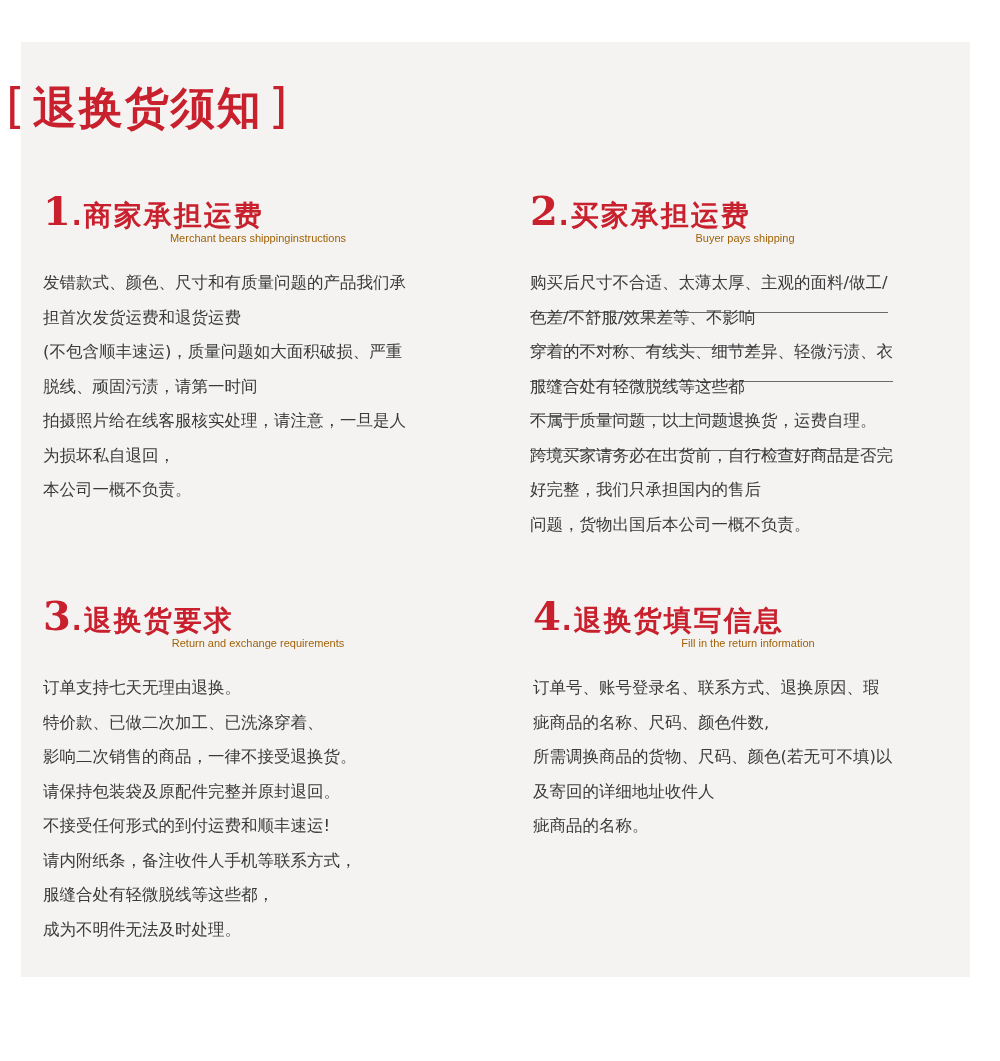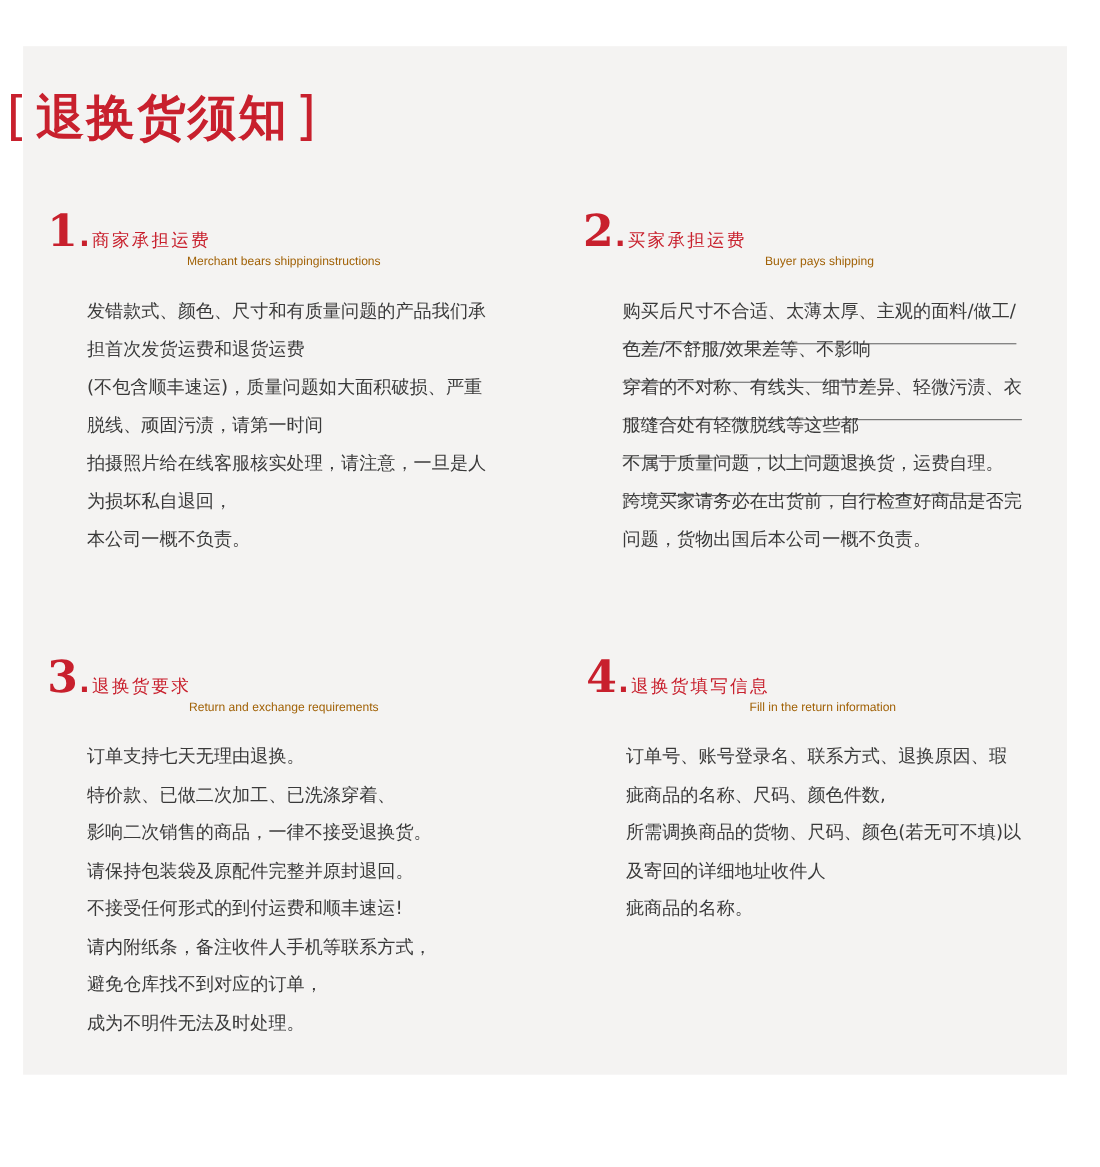--- a/index.html
+++ b/index.html
@@ -22,27 +22,27 @@
     .s1 { left: 43px; top: 192px; }
     .s2 { left: 530px; top: 192px; }
     .s3 { left: 43px; top: 597px; }
     .s4 { left: 533px; top: 597px; }
     .head { display: flex; align-items: baseline; color: #c8202d; height: 38px; }
     .num {
       font-family: "DejaVu Serif", "Liberation Serif", serif; font-weight: bold;
       font-size: 40px; line-height: 38px;
     }
     .dot { font-size: 26px; font-weight: bold; margin: 0 2px 0 1px; }
-    .htxt { font-size: 16px; font-weight: normal; letter-spacing: 2px; }
+    .htxt { font-size: 28px; font-weight: bold; letter-spacing: 2px; }
     .sub {
       color: #a16207; font-size: 11px; line-height: 20px; margin-top: -2px;
       font-family: "Liberation Sans", "DejaVu Sans", sans-serif;
       text-align: center;
     }
-    .lines { margin-top: 18px; margin-left: 36px; }
+    .lines { margin-top: 18px; }
     .line {
       font-size: 16.5px; color: #3a3a3a; height: 34.5px; line-height: 34.5px;
       white-space: nowrap;
     }
     .line.u span.t {
       border-bottom: 1.5px solid #6a6a6a; padding-bottom: 20px;
     }
   </style>
 </head>
 <body>
@@ -78,39 +78,40 @@
       <span class="htxt">买家承担运费</span>
   </div>
   <div class="sub">Buyer pays shipping</div>
   <div class="lines">
     <div class="line u"><span class="t">购买后尺寸不合适、太薄太厚、主观的面料/做工/</span></div>
     <div class="line u"><span class="t">色差/不舒服/效果差等、不影响</span></div>
     <div class="line u"><span class="t">穿着的不对称、有线头、细节差异、轻微污渍、衣</span></div>
     <div class="line u"><span class="t">服缝合处有轻微脱线等这些都</span></div>
     <div class="line u"><span class="t">不属于质量问题，以上问题退换货，运费自理</span><span>。</span></div>
     <div class="line">跨境买家请务必在出货前，自行检查好商品是否完</div>
+    <div class="line">好完整，我们只承担国内的售后</div>
     <div class="line">问题，货物出国后本公司一概不负责。</div>
   </div>
 </div>
 
 <div class="section s3">
   <div class="head">
     <span class="num">3</span>
       <span class="dot">.</span>
       <span class="htxt">退换货要求</span>
   </div>
   <div class="sub">Return and exchange requirements</div>
   <div class="lines">
     <div class="line">订单支持七天无理由退换。</div>
     <div class="line">特价款、已做二次加工、已洗涤穿着、</div>
     <div class="line">影响二次销售的商品，一律不接受退换货。</div>
     <div class="line">请保持包装袋及原配件完整并原封退回。</div>
     <div class="line">不接受任何形式的到付运费和顺丰速运!</div>
     <div class="line">请内附纸条，备注收件人手机等联系方式，</div>
-    <div class="line">避免仓库找不到对应的订单，</div>
+    <div class="line">服缝合处有轻微脱线等这些都，</div>
     <div class="line">成为不明件无法及时处理。</div>
   </div>
 </div>
 
 <div class="section s4">
   <div class="head">
     <span class="num">4</span>
       <span class="dot">.</span>
       <span class="htxt">退换货填写信息</span>
   </div>

